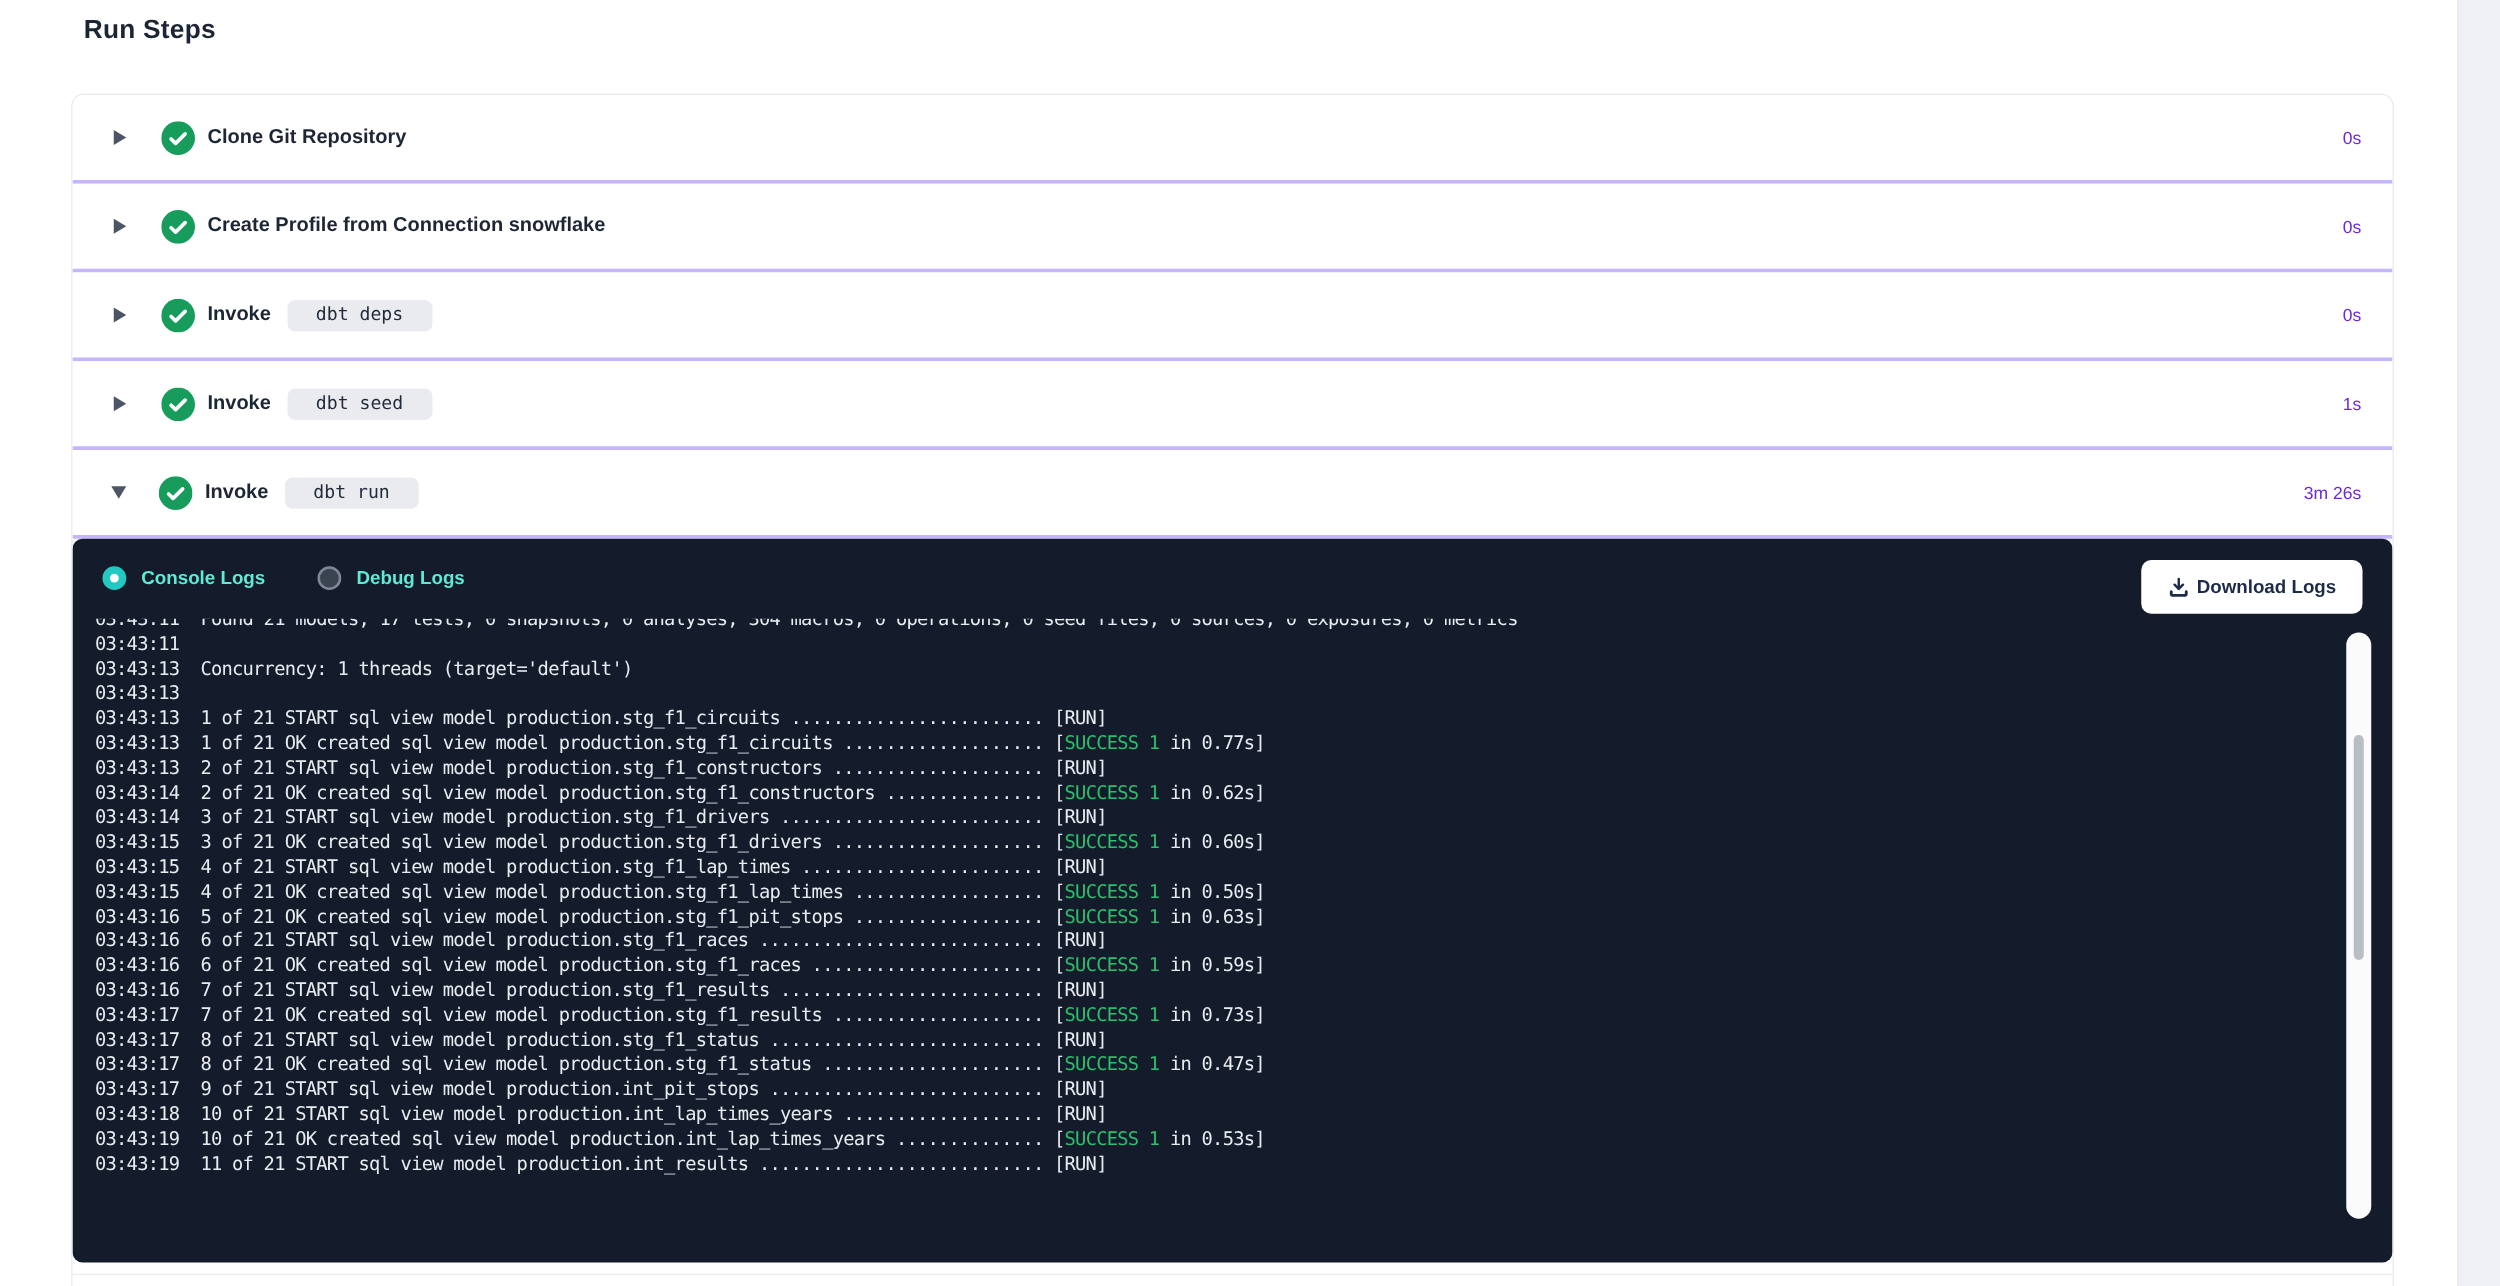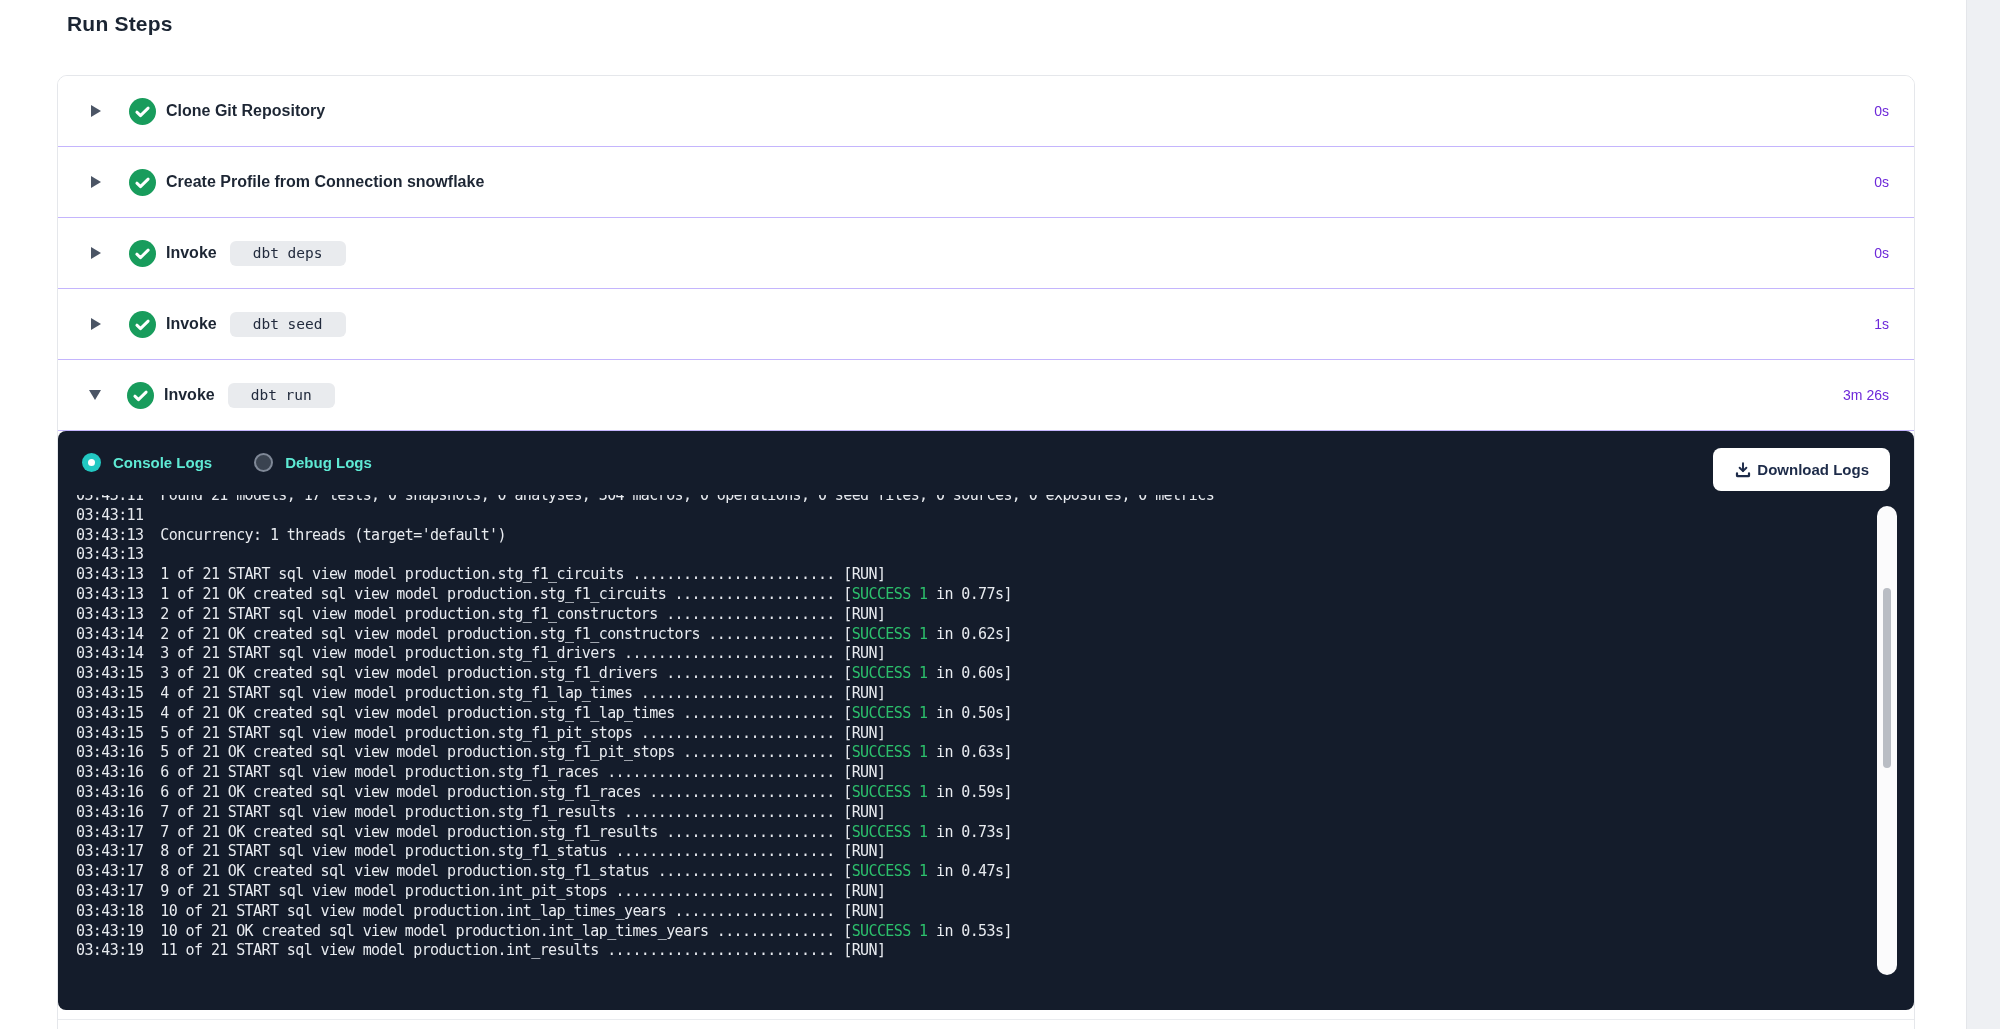--- a/index.html
+++ b/index.html
@@ -8,21 +8,21 @@
 
   .right-band { position:absolute; top:0; right:0; width:34px; height:1029px;
                 background:#eef0f3; border-left:1px solid #e4e6ea; }
 
   .page-title { position:absolute; left:57px; top:12px; font-size:21px; font-weight:700;
                 color:#1b2533; letter-spacing:.2px;margin-left:10px; }
 
   .card { position:absolute; left:57px; top:75px; width:1858px; height:1010px;
           background:#ffffff; border:1px solid #e5e7eb; border-radius:10px; overflow:hidden; }
 
-  .step-row { display:flex; align-items:center; height:71px; border-bottom:1px solid #c4b5fd;
+  .step-row { display:flex; align-items:center; height:71px; border-bottom:3px solid #c4b5fd;
               padding:0 25px 0 33px; background:#fff; cursor:pointer;justify-content:space-between; }
 
   .caret-right { width:0; height:0; border-left:10px solid #4b5565;
                  border-top:6px solid transparent; border-bottom:6px solid transparent;
                  margin-right:28px; flex:0 0 auto; }
   .caret-down  { width:0; height:0; border-top:10px solid #4b5565;
                  border-left:6px solid transparent; border-right:6px solid transparent;
                  margin-right:26px; margin-left:-2px; flex:0 0 auto; }
 
   .check { width:27px; height:27px; margin-right:8px; flex:0 0 auto; }
@@ -159,21 +159,20 @@
           <div class="log-line"><span>03:43:13  Concurrency: 1 threads (target='default')</span></div>
           <div class="log-line"><span>03:43:13</span></div>
           <div class="log-line"><span>03:43:13  1 of 21 START sql view model production.stg_f1_circuits ........................ [RUN]</span></div>
           <div class="log-line"><span>03:43:13  1 of 21 OK created sql view model production.stg_f1_circuits ................... [</span><span class="green">SUCCESS 1</span><span> in 0.77s]</span></div>
           <div class="log-line"><span>03:43:13  2 of 21 START sql view model production.stg_f1_constructors .................... [RUN]</span></div>
           <div class="log-line"><span>03:43:14  2 of 21 OK created sql view model production.stg_f1_constructors ............... [</span><span class="green">SUCCESS 1</span><span> in 0.62s]</span></div>
           <div class="log-line"><span>03:43:14  3 of 21 START sql view model production.stg_f1_drivers ......................... [RUN]</span></div>
           <div class="log-line"><span>03:43:15  3 of 21 OK created sql view model production.stg_f1_drivers .................... [</span><span class="green">SUCCESS 1</span><span> in 0.60s]</span></div>
           <div class="log-line"><span>03:43:15  4 of 21 START sql view model production.stg_f1_lap_times ....................... [RUN]</span></div>
           <div class="log-line"><span>03:43:15  4 of 21 OK created sql view model production.stg_f1_lap_times .................. [</span><span class="green">SUCCESS 1</span><span> in 0.50s]</span></div>
-          <div class="log-line"><span>03:43:15  5 of 21 START sql view model production.stg_f1_pit_stops ....................... [RUN]</span></div>
           <div class="log-line"><span>03:43:16  5 of 21 OK created sql view model production.stg_f1_pit_stops .................. [</span><span class="green">SUCCESS 1</span><span> in 0.63s]</span></div>
           <div class="log-line"><span>03:43:16  6 of 21 START sql view model production.stg_f1_races ........................... [RUN]</span></div>
           <div class="log-line"><span>03:43:16  6 of 21 OK created sql view model production.stg_f1_races ...................... [</span><span class="green">SUCCESS 1</span><span> in 0.59s]</span></div>
           <div class="log-line"><span>03:43:16  7 of 21 START sql view model production.stg_f1_results ......................... [RUN]</span></div>
           <div class="log-line"><span>03:43:17  7 of 21 OK created sql view model production.stg_f1_results .................... [</span><span class="green">SUCCESS 1</span><span> in 0.73s]</span></div>
           <div class="log-line"><span>03:43:17  8 of 21 START sql view model production.stg_f1_status .......................... [RUN]</span></div>
           <div class="log-line"><span>03:43:17  8 of 21 OK created sql view model production.stg_f1_status ..................... [</span><span class="green">SUCCESS 1</span><span> in 0.47s]</span></div>
           <div class="log-line"><span>03:43:17  9 of 21 START sql view model production.int_pit_stops .......................... [RUN]</span></div>
           <div class="log-line"><span>03:43:18  10 of 21 START sql view model production.int_lap_times_years ................... [RUN]</span></div>
           <div class="log-line"><span>03:43:19  10 of 21 OK created sql view model production.int_lap_times_years .............. [</span><span class="green">SUCCESS 1</span><span> in 0.53s]</span></div>

